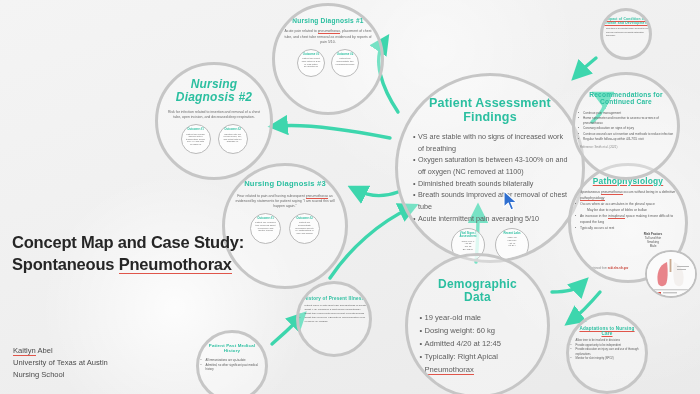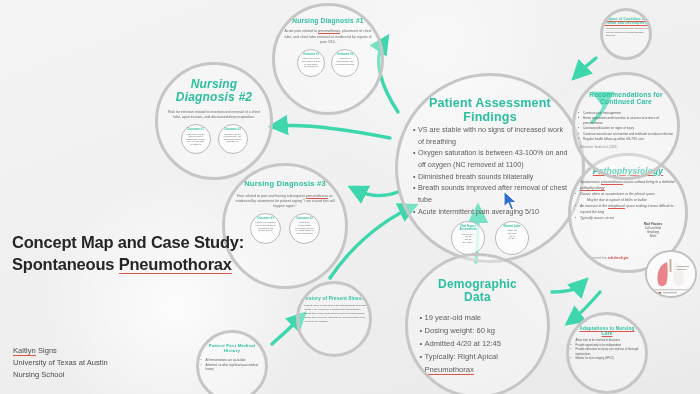--- a/index.html
+++ b/index.html
@@ -32,21 +32,21 @@
   }
   .node ul{
     list-style:none;margin:0;padding:0;color:#5d5d5d;text-align:left;
   }
   .node li{position:relative;}
   .node li::before{content:"\2022";position:absolute;left:-5px;}
 
   
   #paf{left:395px;top:73px;width:190px;height:190px;}
   #paf .ttl{font-size:12.5px;margin-top:20px;width:160px;}
-  #paf ul{font-size:7.2px;line-height:1.62;width:150px;padding-left:6px;}
+  #paf ul{font-size:7.2px;line-height:1.62;width:150px;margin-top:7px;padding-left:6px;}
   #paf .minis{display:flex;gap:10px;margin-top:4px;}
   .mini{
     width:34px;height:34px;border-radius:50%;border:1.5px solid #b9b9b9;
     background:rgba(255,255,255,.75);
     display:flex;flex-direction:column;align-items:center;justify-content:flex-start;
     padding-top:3px;box-sizing:border-box;overflow:hidden;
   }
   .mini .mt{font-size:2.9px;font-weight:bold;color:#2bbfa0;text-align:center;line-height:1.1;}
   .mini .mb{font-size:2.3px;color:#707070;text-align:center;line-height:1.15;margin-top:1px;padding:0 2px;}
 
@@ -72,21 +72,21 @@
 
   
   #nd3{left:222px;top:163px;width:126px;height:126px;}
   #nd3 .ttl{font-size:7.6px;margin-top:14px;width:110px;}
   #nd3 .body{font-size:3.5px;color:#6a6a6a;text-align:center;line-height:1.5;width:104px;margin-top:5px;}
   #nd3 .minis{display:flex;gap:8px;margin-top:4px;}
   #nd3 .mini{width:31px;height:31px;}
   .ul2{border-bottom:1px solid #e0554a;}
 
   
-  #patho{left:568px;top:153px;width:120px;height:120px;font-style:italic;}
+  #patho{left:568px;top:163px;width:120px;height:120px;}
   #patho .ttl{font-size:8.4px;margin-top:11px;width:104px;text-decoration:underline;text-decoration-color:#e0554a;}
   #patho ul{font-size:3.4px;line-height:1.75;width:102px;margin-top:4px;padding-left:6px;}
   #patho .sub{margin-left:7px;}
   #patho .rf{position:absolute;right:10px;bottom:32px;width:44px;font-size:3.1px;color:#5d5d5d;text-align:center;}
   #patho .rf .rft{font-weight:bold;color:#4a4a4a;}
   #patho .src{position:absolute;left:12px;bottom:10px;font-size:2.6px;color:#8a8a8a;}
   #patho .src b{color:#c9453a;}
   .lungimg{
     position:absolute;left:645px;top:250px;width:48px;height:44px;
     border-radius:50%;border:2px solid #c0c0c0;overflow:hidden;
@@ -355,21 +355,21 @@
   </div>
 
   <div class="titleblock">
     <h1>
       <span>Concept Map and Case Study:</span><br>
       <span>Spontaneous </span><span class="uw">Pneumothorax</span>
     </h1>
   </div>
 
   <div class="byline">
-    <div><span class="nm">Kaitlyn</span><span> Signs</span></div>
+    <div><span class="nm">Kaitlyn</span><span> Abel</span></div>
     <div>University of Texas at Austin</div>
     <div>Nursing School</div>
   </div>
 
   <div class="cursor">
     <svg width="15" height="21" viewBox="0 0 15 21">
       <path d="M1,1 L1,17 L5.2,13.2 L8,20 L10.6,18.8 L7.9,12.4 L13.2,12.2 Z" fill="#2f6fd0" stroke="#ffffff" stroke-width="1.1"></path>
     </svg>
   </div>
 

